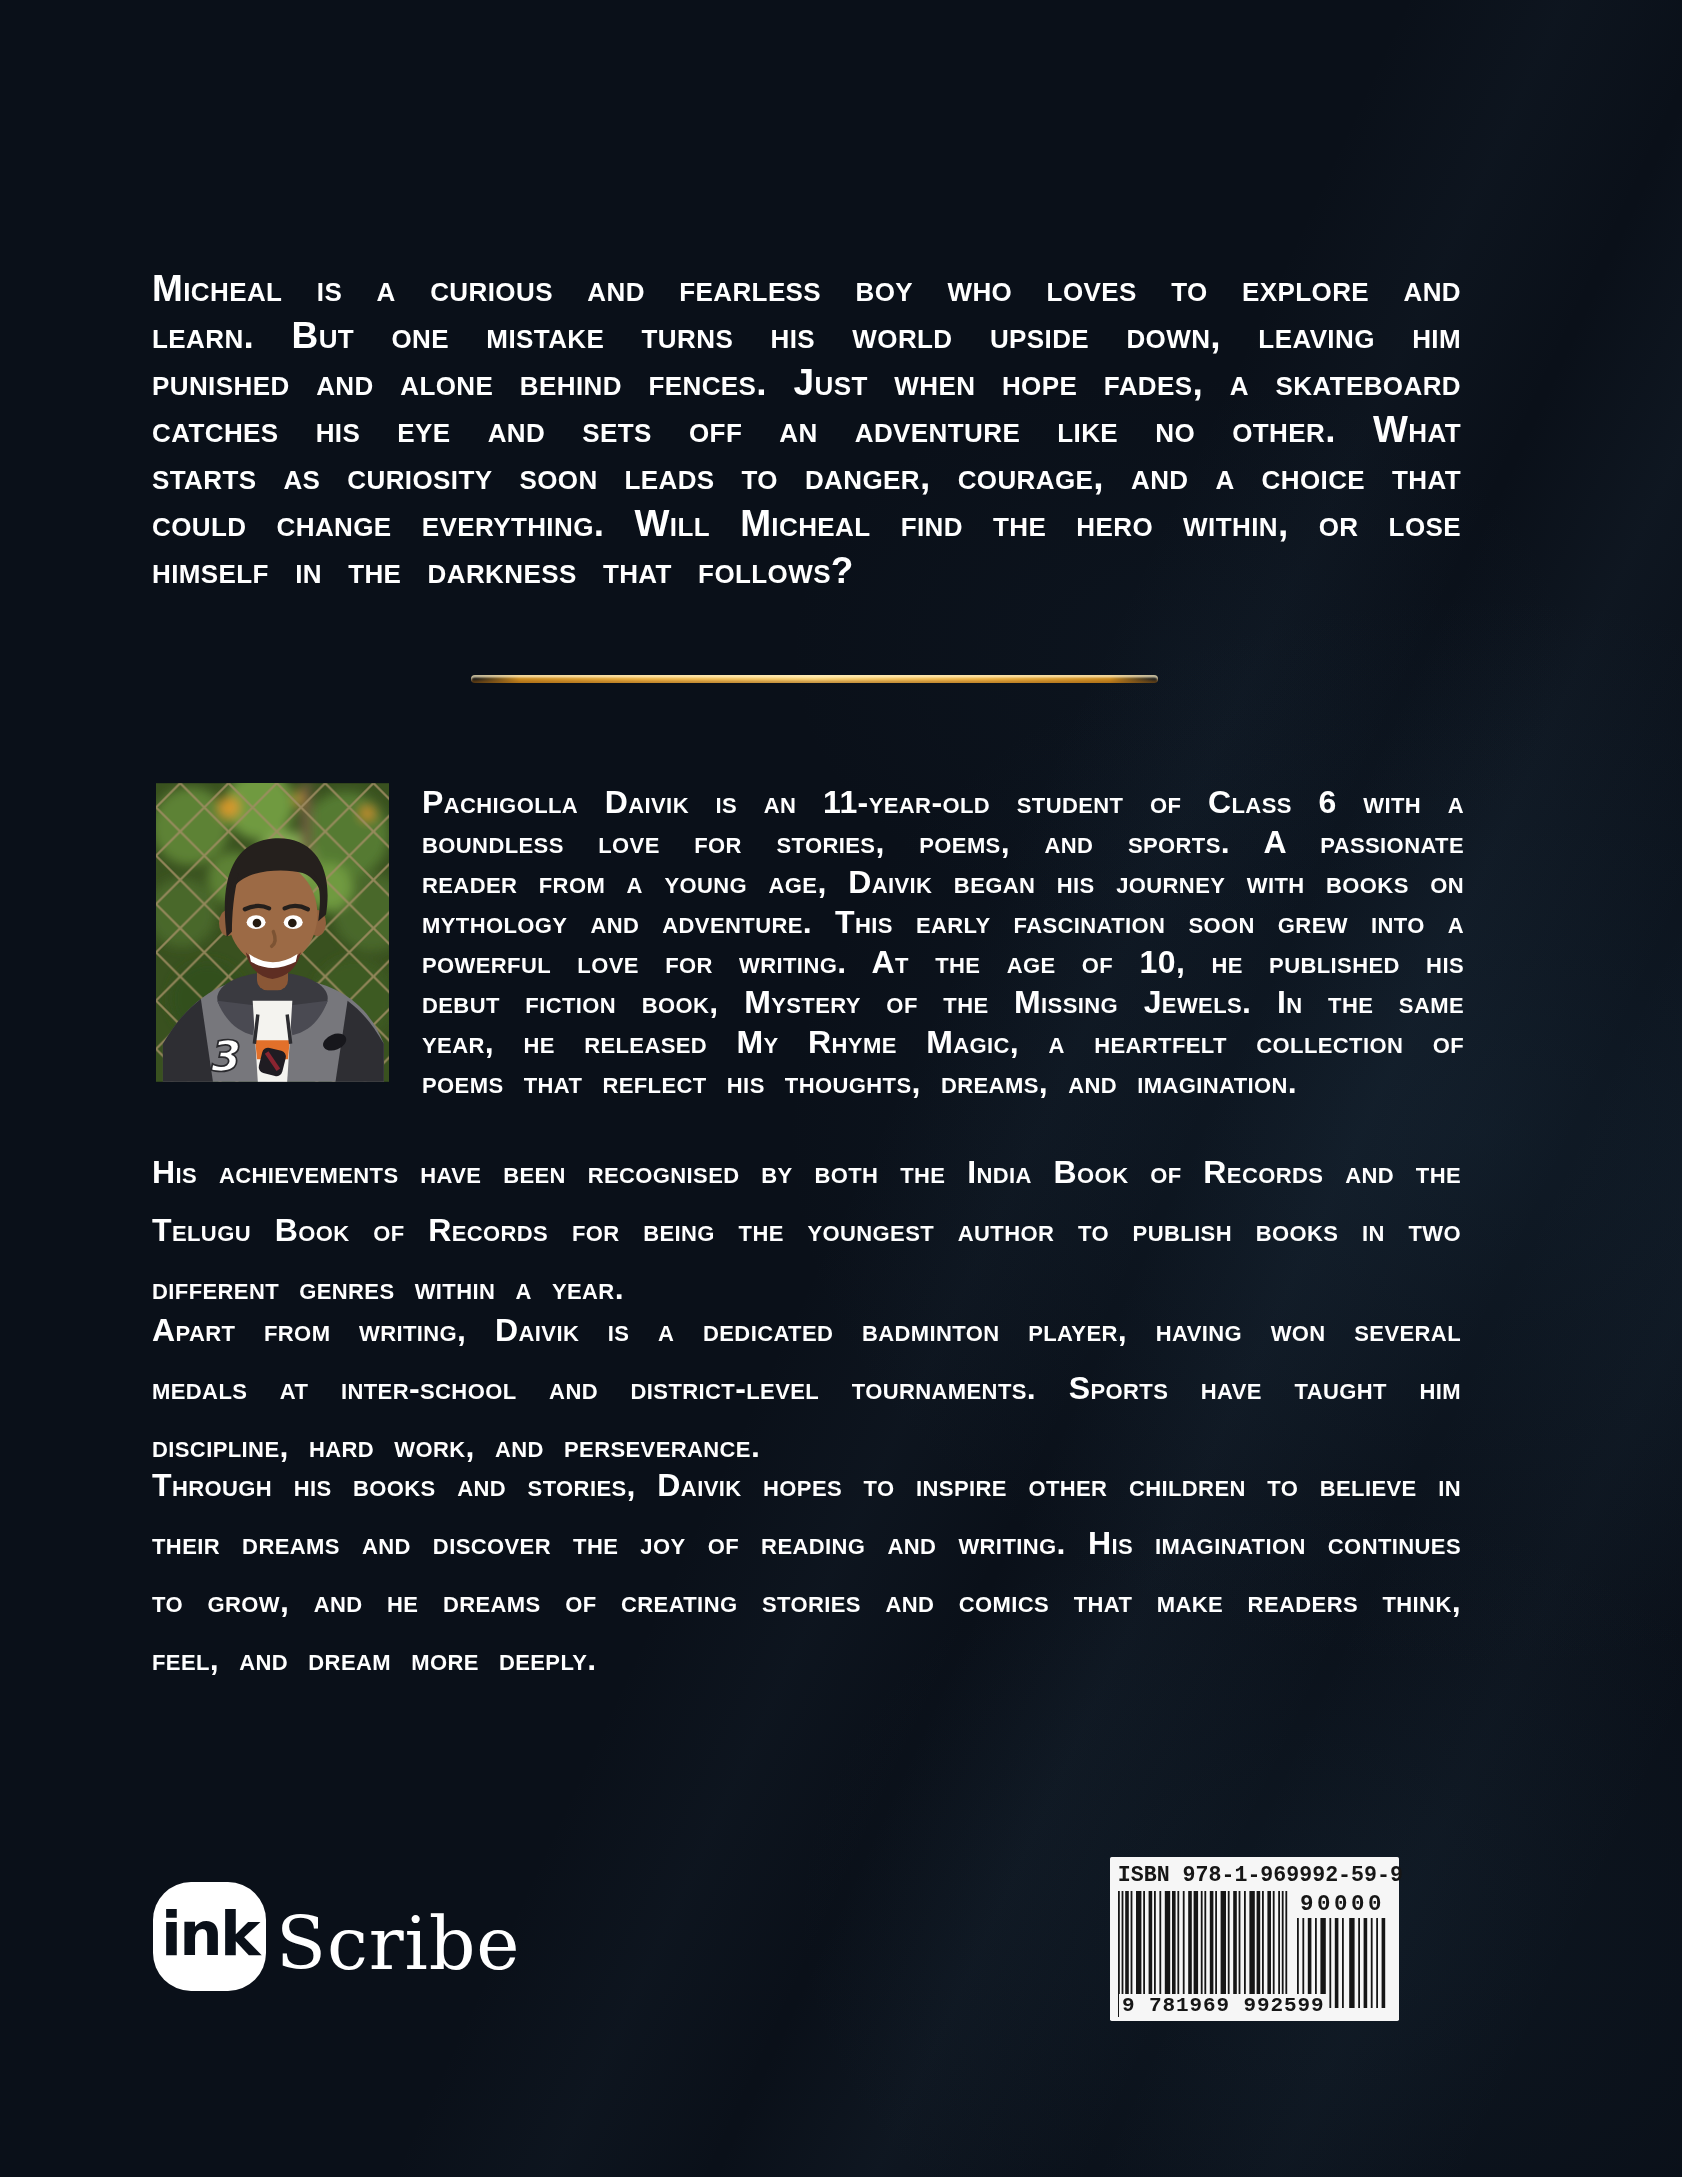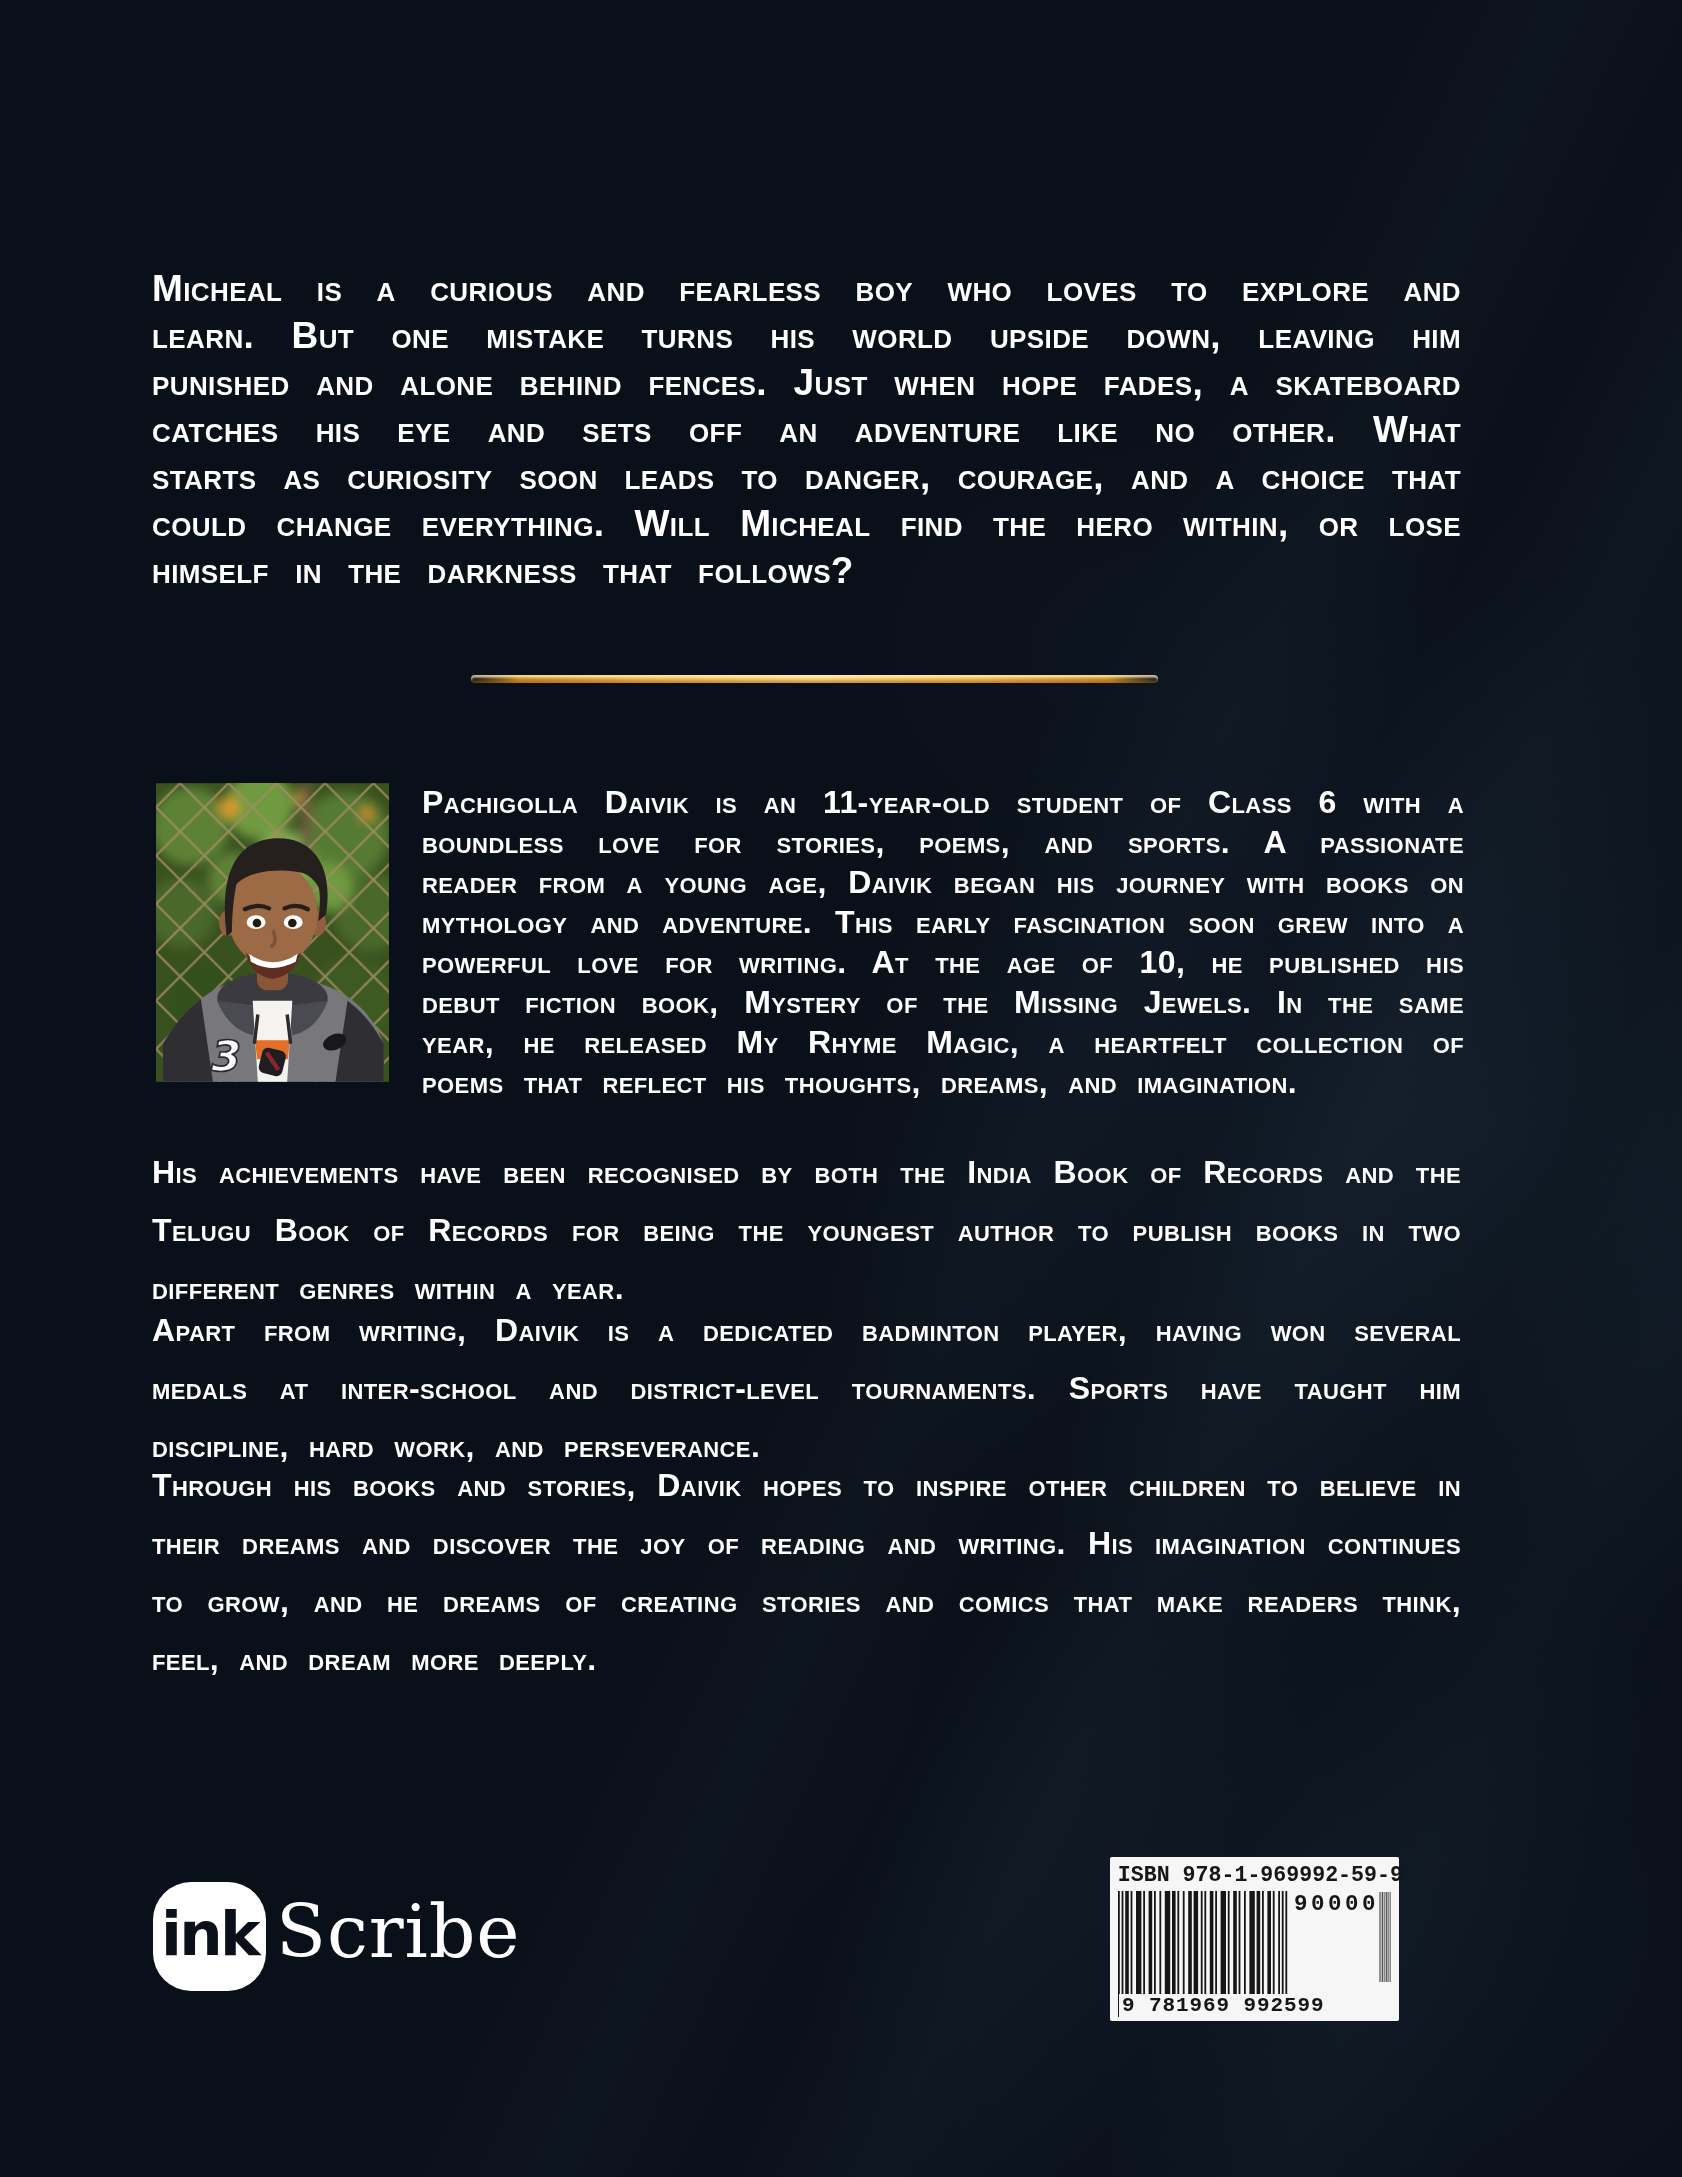--- a/index.html
+++ b/index.html
@@ -45,21 +45,21 @@
   .para{
     position:absolute;left:152px;width:1309px;
     font-size:32px;line-height:58px;word-spacing:0.34em;margin:0;
   }
   .para-achievements{top:1143px;}
   .para-sports{top:1301px;}
   .para-closing{top:1456px;}
 
   .publisher-logo{
     position:absolute;left:153px;top:1882px;
-    display:flex;align-items:center;
+    display:flex;align-items:flex-end;
   }
   .ink-badge{
     width:113px;height:109px;background:#ffffff;border-radius:38px;
     display:flex;align-items:center;justify-content:center;
   }
   .ink-badge span{
     font-family:"DejaVu Sans","Liberation Sans",sans-serif;
     font-weight:800;font-size:61px;color:#0a1019;letter-spacing:-2.6px;
     transform:translateY(-2.6px);
   }
@@ -82,21 +82,21 @@
   }
   .bars-row{display:flex;margin-top:3.5px;}
   .main-bars{position:relative;width:171px;height:126px;}
   .main-bars svg{display:block;width:100%;height:100%;}
   .main-digits{
     position:absolute;left:1.7px;bottom:0px;
     background:#f6f6f6;padding:0 2.6px;
     font-family:"Liberation Mono","DejaVu Sans Mono",monospace;
     font-weight:700;font-size:21px;color:#161616;white-space:nowrap;letter-spacing:0.9px;
   }
-  .addon{width:97px;margin-left:5.2px;display:flex;align-items:flex-start;}
+  .addon{width:97px;margin-left:5.2px;display:flex;flex-direction:column;align-items:center;}
   .addon-price{
     font-family:"Liberation Mono","DejaVu Sans Mono",monospace;
     font-weight:700;font-size:22.5px;color:#161616;letter-spacing:3.5px;line-height:26px;
   }
   .addon svg{display:block;width:90px;height:90px;margin-top:1.7px;}
 </style>
 </head>
 <body>
 
 <div class="page">

